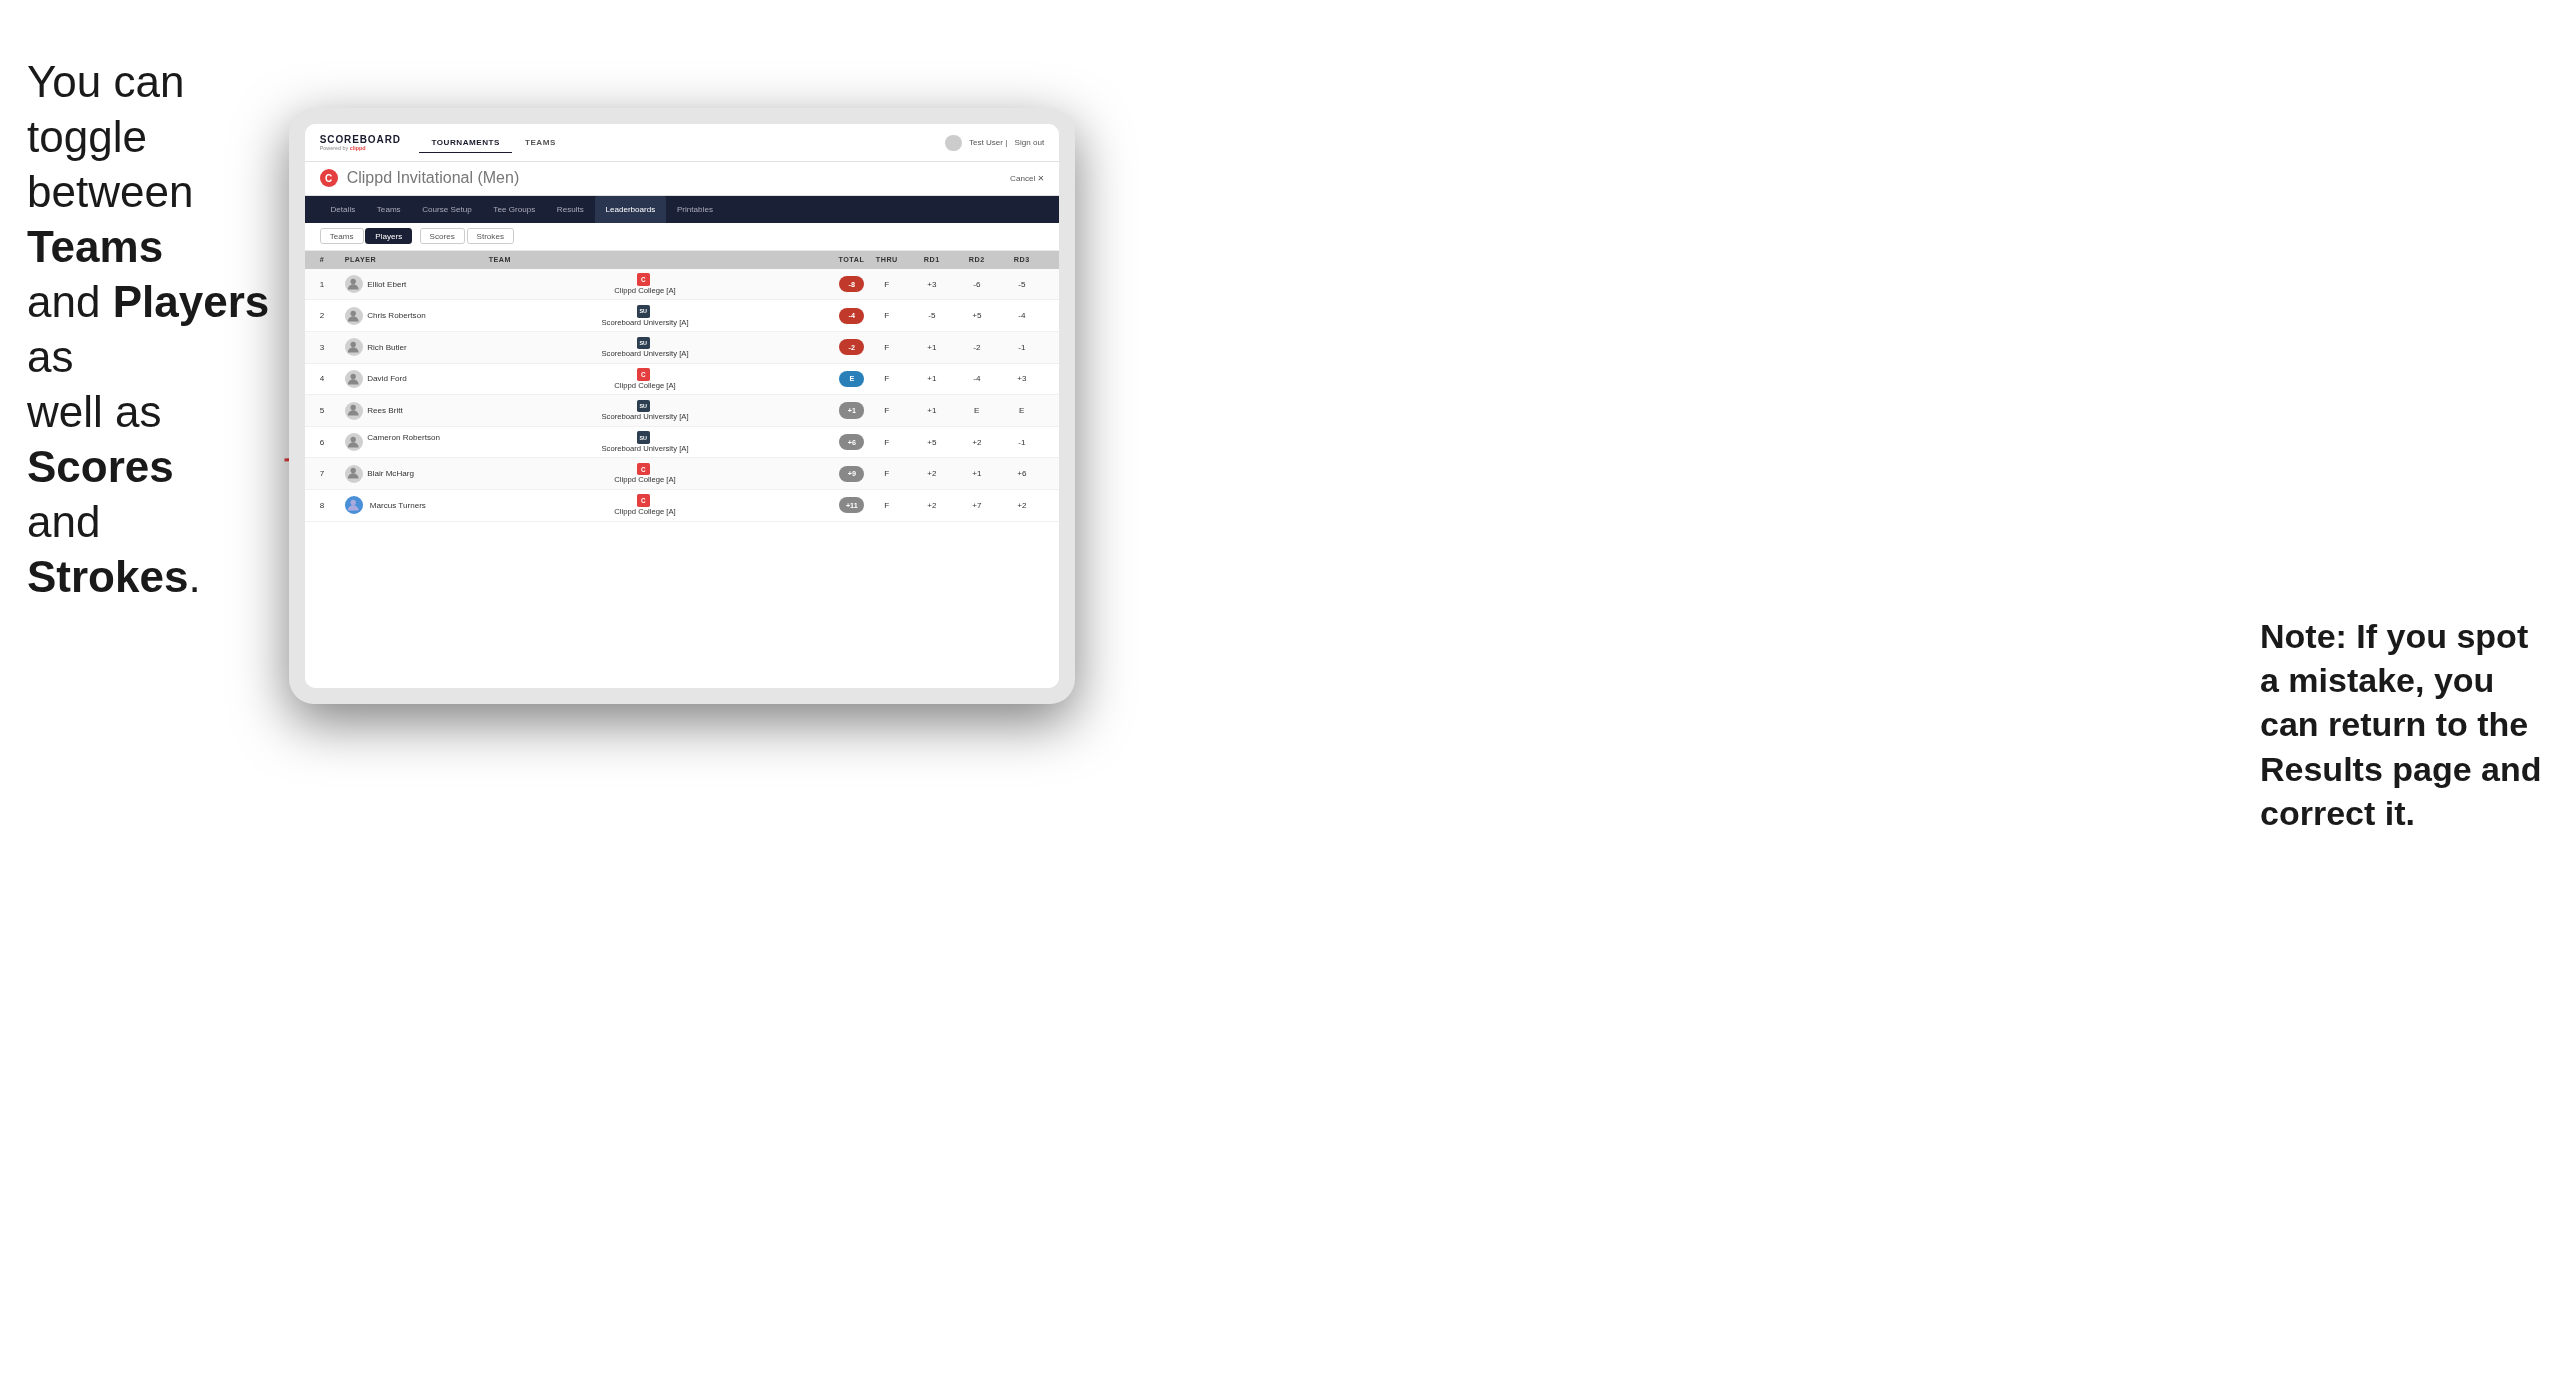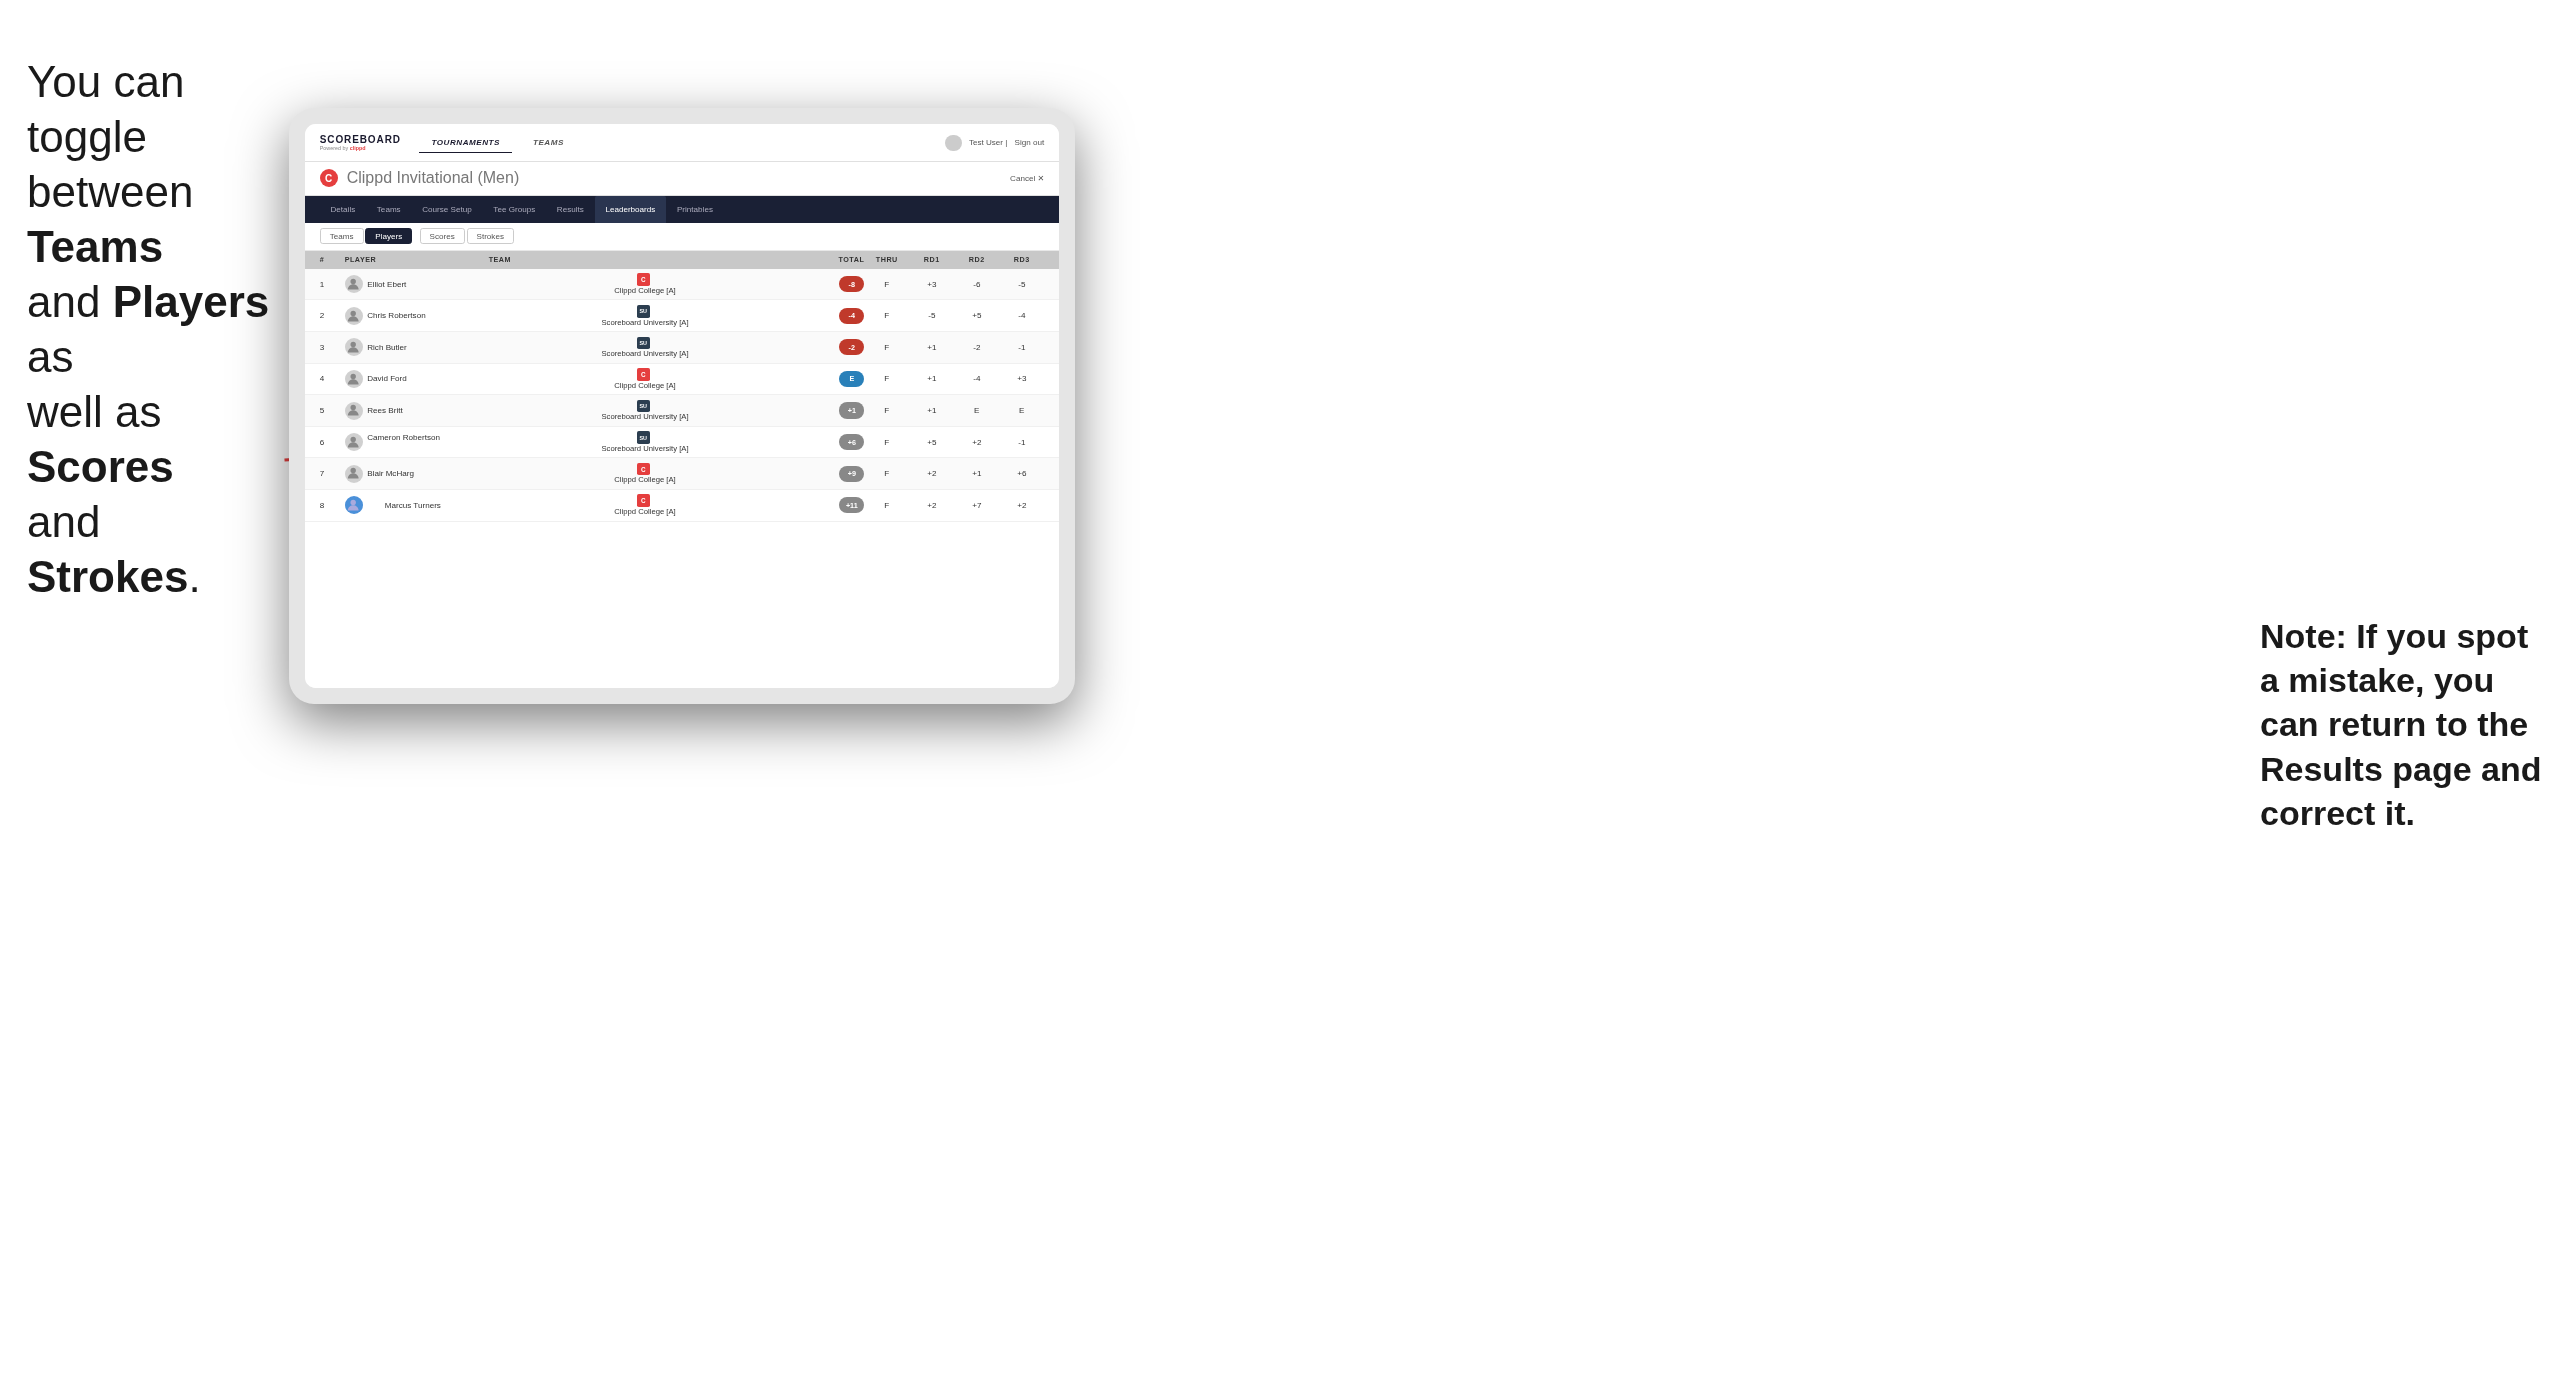--- a/index.html
+++ b/index.html
@@ -99,23 +99,22 @@
       font-size: 5.4px;
       color: #888;
     }
     .scoreboard-logo .powered-by span {
       color: #e53e3e;
       font-weight: bold;
     }
 
     .main-nav {
       display: flex;
-      gap: 8px;
+      gap: 0;
       flex: 1;
-      font-style: italic;
     }
     .main-nav-item {
       padding: 5.4px 12.6px;
       font-size: 8.1px;
       font-weight: 600;
       color: #555;
       text-transform: uppercase;
       letter-spacing: 0.5px;
       cursor: pointer;
       border-bottom: 1.8px solid transparent;
@@ -555,21 +554,21 @@
           <div class="score-badge score-gray">+9</div>
         </div>
         <div class="col-center">F</div>
         <div class="col-center">+2</div>
         <div class="col-center">+1</div>
         <div class="col-center">+6</div>
       </div>
 
       <div class="table-row">
         <div>8</div>
-        <div style="display:flex;align-items:center;gap:22px;">
+        <div style="display:flex;align-items:center;gap:7px;">
           <div class="player-avatar" style="background:#4a90d9;">
             <svg viewBox="0 0 16 16" fill="#aad">
                 <circle cx="8" cy="5" r="3"></circle>
                 <path d="M2 14c0-3.3 2.7-6 6-6s6 2.7 6 6"></path>
               </svg>
           </div>
           <span>Marcus Turners</span>
         </div>
         <div class="team-cell">
           <div class="team-logo-sm" style="background:#e53e3e;color:white;font-size:6.3px;font-weight:bold;">C</div>

